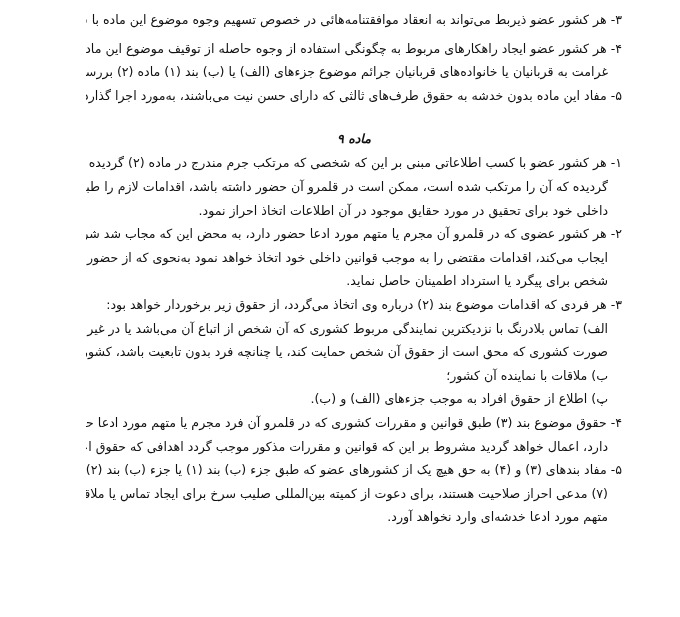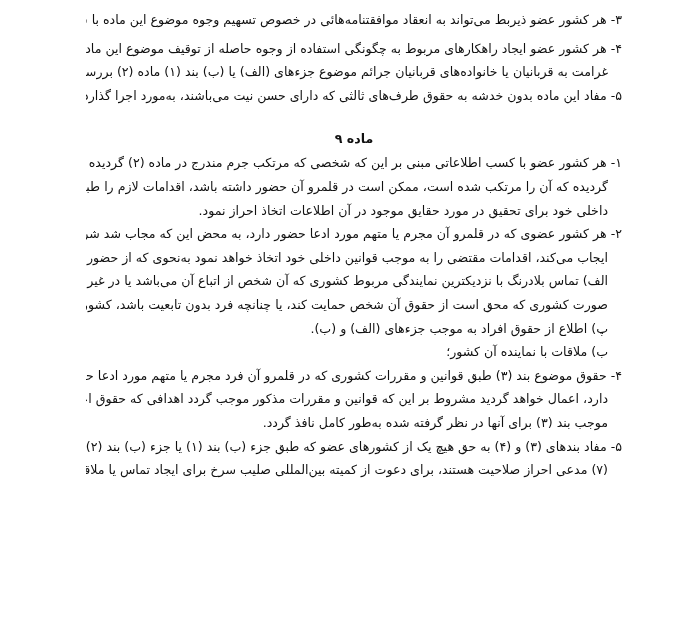--- a/index.html
+++ b/index.html
@@ -12,21 +12,21 @@
       position: absolute; left: 86px; top: 8px; width: 536px;
       direction: rtl; text-align: justify;
       font-size: 12.6px; line-height: 23.6px;
     }
     .para { margin: 0; }
     .line { display: block; white-space: nowrap; overflow: hidden; }
     .line.just { text-align: justify; text-align-last: justify; }
     .indent { padding-right: 14px; }
     .heading {
       text-align: center; font-weight: bold; margin: 22px 0 2px 0;
-      font-size: 12.6px; line-height: 20px;
+      font-size: 12.6px; line-height: 20px; font-style: italic;
     }
   </style>
 </head>
 <body>
 
 <div class="page">
 
   <div class="para">
     <span class="line just">۳- هر کشور عضو ذیربط می‌تواند به انعقاد موافقتنامه‌هائی در خصوص تسهیم وجوه موضوع این ماده با سایر</span>
   </div>
@@ -42,39 +42,41 @@
 
   <div class="para">
     <span class="line just">۱- هر کشور عضو با کسب اطلاعاتی مبنی بر این که شخصی که مرتکب جرم مندرج در ماده (۲) گردیده یا ادعا</span>
     <span class="line just indent">گردیده که آن را مرتکب شده است، ممکن است در قلمرو آن حضور داشته باشد، اقدامات لازم را طبق قوانین</span>
     <span class="line indent">داخلی خود برای تحقیق در مورد حقایق موجود در آن اطلاعات اتخاذ احراز نمود.</span>
   </div>
 
   <div class="para">
     <span class="line just">۲- هر کشور عضوی که در قلمرو آن مجرم یا متهم مورد ادعا حضور دارد، به محض این که مجاب شد شرایط</span>
     <span class="line just indent">ایجاب می‌کند، اقدامات مقتضی را به موجب قوانین داخلی خود اتخاذ خواهد نمود به‌نحوی که از حضور آن</span>
+    <span class="line indent">شخص برای پیگرد یا استرداد اطمینان حاصل نماید.</span>
   </div>
 
   <div class="para">
+    <span class="line">۳- هر فردی که اقدامات موضوع بند (۲) درباره وی اتخاذ می‌گردد، از حقوق زیر برخوردار خواهد بود:</span>
     <div>
       <span class="line just indent">الف) تماس بلادرنگ با نزدیکترین نمایندگی مربوط کشوری که آن شخص از اتباع آن می‌باشد یا در غیر این</span>
       <span class="line just indent">صورت کشوری که محق است از حقوق آن شخص حمایت کند، یا چنانچه فرد بدون تابعیت باشد، کشوری</span>
     </div>
     <div>
-      <span class="line indent">پ) اطلاع از حقوق افراد به موجب جزءهای (الف) و (ب).</span>
+      <span class="line indent">ب) ملاقات با نماینده آن کشور؛</span>
     </div>
     <div>
-      <span class="line indent">ب) ملاقات با نماینده آن کشور؛</span>
+      <span class="line indent">پ) اطلاع از حقوق افراد به موجب جزءهای (الف) و (ب).</span>
     </div>
   </div>
 
   <div class="para">
     <span class="line just">۴- حقوق موضوع بند (۳) طبق قوانین و مقررات کشوری که در قلمرو آن فرد مجرم یا متهم مورد ادعا حضور</span>
     <span class="line just indent">دارد، اعمال خواهد گردید مشروط بر این که قوانین و مقررات مذکور موجب گردد اهدافی که حقوق اعطایی به</span>
-    <span class="line indent">موجب بند (۳) برای آنها در نظر گرفته شده به‌طور کامل نافذ گردد.</span>
   </div>
 
   <div class="para">
     <span class="line just">۵- مفاد بندهای (۳) و (۴) به حق هیچ یک از کشورهای عضو که طبق جزء (ب) بند (۱) یا جزء (ب) بند (۲) ماده</span>
     <span class="line just indent">(۷) مدعی احراز صلاحیت هستند، برای دعوت از کمیته بین‌المللی صلیب سرخ برای ایجاد تماس یا ملاقات با</span>
+    <span class="line indent">متهم مورد ادعا خدشه‌ای وارد نخواهد آورد.</span>
   </div>
 
 </div>
 
 </body></html>

